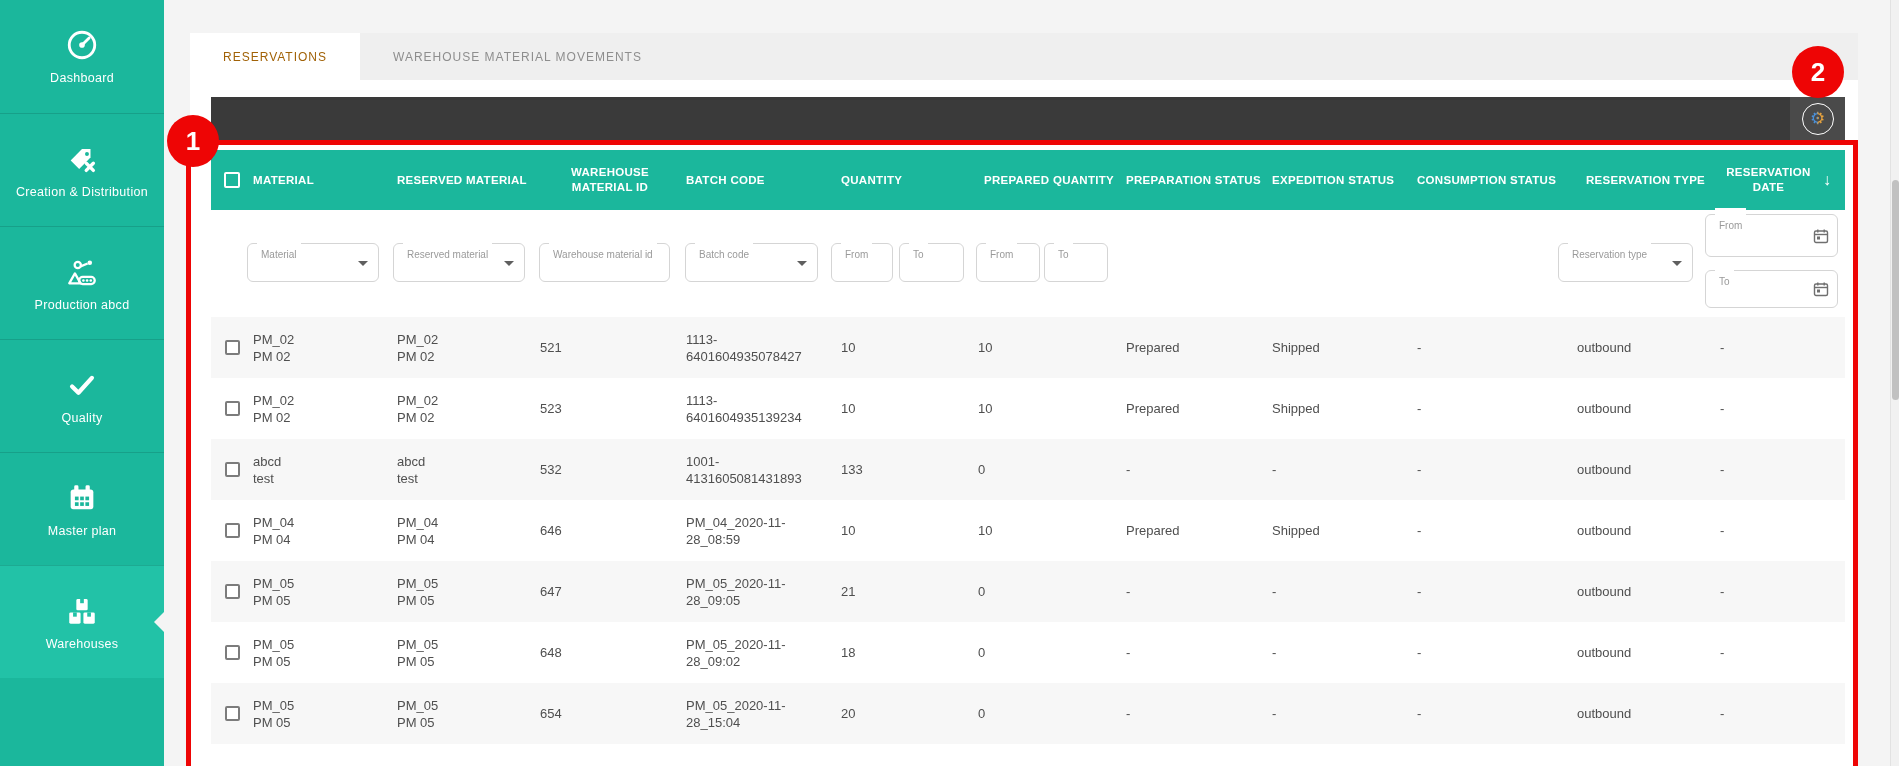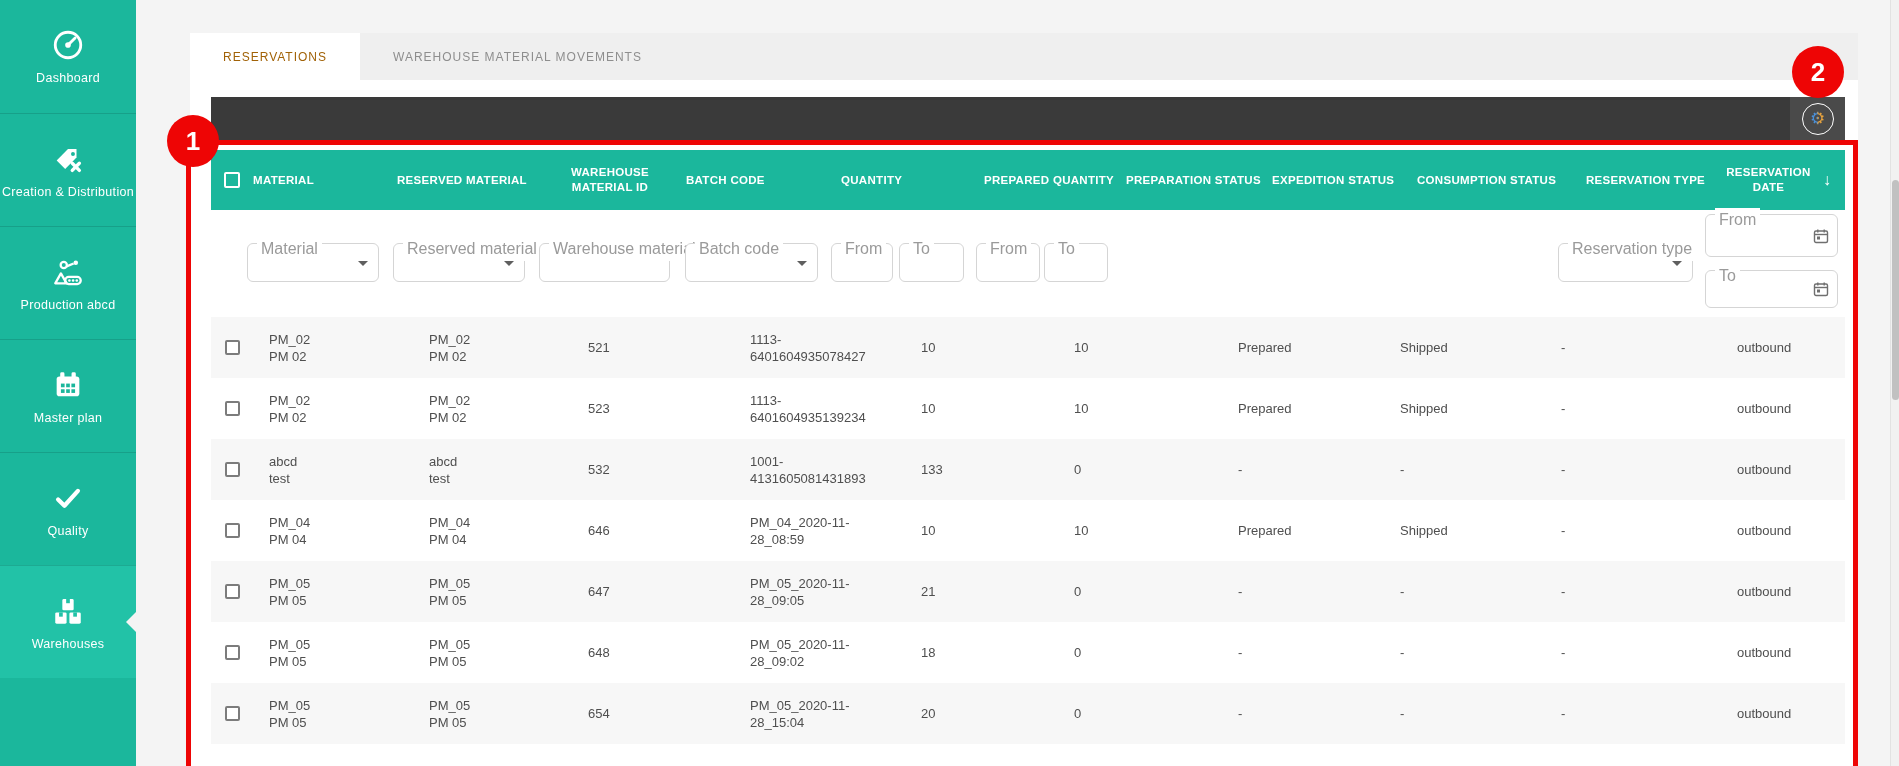--- a/index.html
+++ b/index.html
@@ -4,21 +4,21 @@
 <style>
   :root{
     --teal:#1bb79c; --teal-active:#22c2a7; --dark:#3a3a3a; --dark-btn:#4a4a4a;
     --page:#f4f4f4; --stripe:#f7f7f7; --red:#ee0505; --txt:#4f4f4f; --muted:#9a9a9a;
   }
   *{margin:0;padding:0;box-sizing:border-box;}
   html,body{width:1899px;height:766px;overflow:hidden;}
   body{font-family:"Liberation Sans",sans-serif;background:var(--page);position:relative;color:var(--txt);}
 
   
-  .sidebar{position:absolute;left:0;top:0;width:136px;height:766px;background:var(--teal);z-index:2;}
+  .sidebar{position:absolute;left:0;top:0;width:164px;height:766px;background:var(--teal);z-index:2;}
   .sb-item{height:113px;display:flex;flex-direction:column;align-items:center;justify-content:center;
     gap:9px;color:#fff;cursor:pointer;position:relative;}
   .sb-item + .sb-item{border-top:1px solid rgba(0,0,0,.12);}
   .sb-item .lbl{font-size:12.5px;font-weight:500;letter-spacing:.3px;white-space:nowrap;}
   .sb-item.active{background:var(--teal-active);}
   .sb-item.active .notch{position:absolute;right:0;top:50%;margin-top:-10px;width:0;height:0;
     border-top:10px solid transparent;border-bottom:10px solid transparent;border-right:10px solid var(--page);}
   .sb-icon{width:34px;height:34px;display:block;}
 
   
@@ -45,41 +45,41 @@
     color:#fff;align-items:center;}
   .hcell{font-size:11.5px;font-weight:700;letter-spacing:.3px;line-height:15px;padding-right:6px;}
   .hcell.ctr{text-align:center;}
   .chkcell{display:flex;align-items:center;justify-content:center;}
   .cbx-h{width:16px;height:16px;border:2px solid #fff;border-radius:2px;display:inline-block;cursor:pointer;}
   .cbx{width:15px;height:15px;border:2px solid #7c7c7c;border-radius:2px;background:#fff;display:inline-block;cursor:pointer;}
   .sortcell{color:#fff;font-size:16px;display:flex;align-items:center;cursor:pointer;}
 
   .filterbar{position:absolute;left:21px;top:130px;width:1634px;height:107px;background:#fff;}
   .ffield{position:absolute;top:33px;height:39px;border:1px solid #d5d5d5;border-radius:6px;background:#fff;}
-  .ffield .flabel{position:absolute;top:-7px;left:9px;font-size:16px;color:var(--muted);
-    background:#fff;padding:3px 4px;white-space:nowrap;}
+  .ffield .flabel{position:absolute;top:-7px;left:9px;font-size:10px;color:var(--muted);
+    background:#fff;padding:12px 4px;white-space:nowrap;}
   .ffield input{border:0;outline:none;width:100%;height:100%;background:transparent;
     font-family:"Liberation Sans",sans-serif;font-size:13px;color:var(--txt);padding:0 8px;border-radius:6px;}
   .dd-arrow{position:absolute;right:10px;top:50%;margin-top:-2px;width:0;height:0;
     border-left:5px solid transparent;border-right:5px solid transparent;border-top:5px solid #5f5f5f;}
   .cal-icon{position:absolute;right:8px;top:50%;margin-top:-8px;width:16px;height:16px;}
   .f-material{left:36px;width:132px;}
   .f-reserved{left:182px;width:132px;}
   .f-whid{left:328px;width:131px;}
   .f-batch{left:474px;width:133px;}
   .f-from1{left:620px;width:62px;}
   .f-to1{left:688px;width:65px;}
   .f-from2{left:765px;width:64px;}
   .f-to2{left:833px;width:64px;}
   .f-restype{left:1347px;width:135px;}
   .f-datefrom{left:1494px;width:133px;top:4px;height:43px;}
   .f-dateto{left:1494px;width:133px;top:60px;height:38px;}
 
   .tbody{position:absolute;left:21px;top:237px;width:1634px;}
-  .trow{height:61px;align-content:center;cursor:pointer;gap:16px;}
+  .trow{height:61px;align-content:center;cursor:pointer;}
   .trow.odd{background:var(--stripe);}
   .cell{font-size:13px;line-height:17px;align-self:center;padding-right:8px;}
 
   
   .ann-rect{position:absolute;left:186px;top:140px;width:1672px;height:900px;
     border:5px solid var(--red);z-index:5;pointer-events:none;}
   .ann-badge{position:absolute;width:52px;height:52px;border-radius:50%;background:var(--red);
     color:#fff;font-size:26px;font-weight:700;display:flex;align-items:center;justify-content:center;z-index:6;}
   .badge-1{left:167px;top:115px;}
   .badge-2{left:1792px;top:46px;}
@@ -114,41 +114,41 @@
       <circle cx="9" cy="7" r="2.2" fill="none" stroke="#fff" stroke-width="1.6"></circle>
       <path d="M11 8 L16 6" stroke="#fff" stroke-width="1.6"></path>
       <circle cx="17.5" cy="5.5" r="1.6" fill="#fff"></circle>
       <path d="M3 20 L7 13 L11 20 Z" fill="none" stroke="#fff" stroke-width="1.6" stroke-linejoin="round"></path>
       <rect x="10" y="15.5" width="11" height="5" rx="2.5" fill="none" stroke="#fff" stroke-width="1.6"></rect>
       <circle cx="13" cy="18" r="0.9" fill="#fff"></circle>
         <circle cx="15.6" cy="18" r="0.9" fill="#fff"></circle>
         <circle cx="18.2" cy="18" r="0.9" fill="#fff"></circle>
     </svg>
     <span class="lbl">Production abcd</span>
+  </div>
+  <div class="sb-item">
+    <svg class="sb-icon" viewBox="0 0 24 24">
+      <path d="M5 13 l4.5 4.5 L19 7" fill="none" stroke="#fff" stroke-width="3" stroke-linecap="round" stroke-linejoin="round"></path>
+    </svg>
+    <span class="lbl">Quality</span>
   </div>
   <div class="sb-item">
     <svg class="sb-icon" viewBox="0 0 24 24">
       <rect x="6.5" y="3" width="3" height="4" rx="1" fill="#fff"></rect>
         <rect x="14.5" y="3" width="3" height="4" rx="1" fill="#fff"></rect>
       <rect x="4" y="6" width="16" height="14" rx="2" fill="#fff"></rect>
       <rect x="7" y="11" width="2.6" height="2.6" fill="#1bb79c"></rect>
         <rect x="10.7" y="11" width="2.6" height="2.6" fill="#1bb79c"></rect>
         <rect x="14.4" y="11" width="2.6" height="2.6" fill="#1bb79c"></rect>
       <rect x="7" y="15" width="2.6" height="2.6" fill="#1bb79c"></rect>
         <rect x="10.7" y="15" width="2.6" height="2.6" fill="#1bb79c"></rect>
         <rect x="14.4" y="15" width="2.6" height="2.6" fill="#1bb79c"></rect>
     </svg>
     <span class="lbl">Master plan</span>
   </div>
-  <div class="sb-item">
-    <svg class="sb-icon" viewBox="0 0 24 24">
-      <path d="M5 13 l4.5 4.5 L19 7" fill="none" stroke="#fff" stroke-width="3" stroke-linecap="round" stroke-linejoin="round"></path>
-    </svg>
-    <span class="lbl">Quality</span>
-  </div>
   <div class="sb-item active">
     <svg class="sb-icon" viewBox="0 0 24 24">
       <rect x="8" y="3.5" width="8" height="8" rx="1" fill="#fff"></rect>
         <rect x="10.7" y="3.5" width="2.6" height="3" fill="#22c2a7"></rect>
       <rect x="3" y="13" width="8" height="8" rx="1" fill="#fff"></rect>
         <rect x="5.7" y="13" width="2.6" height="3" fill="#22c2a7"></rect>
       <rect x="13" y="13" width="8" height="8" rx="1" fill="#fff"></rect>
         <rect x="15.7" y="13" width="2.6" height="3" fill="#22c2a7"></rect>
     </svg>
     <span class="lbl">Warehouses</span>

